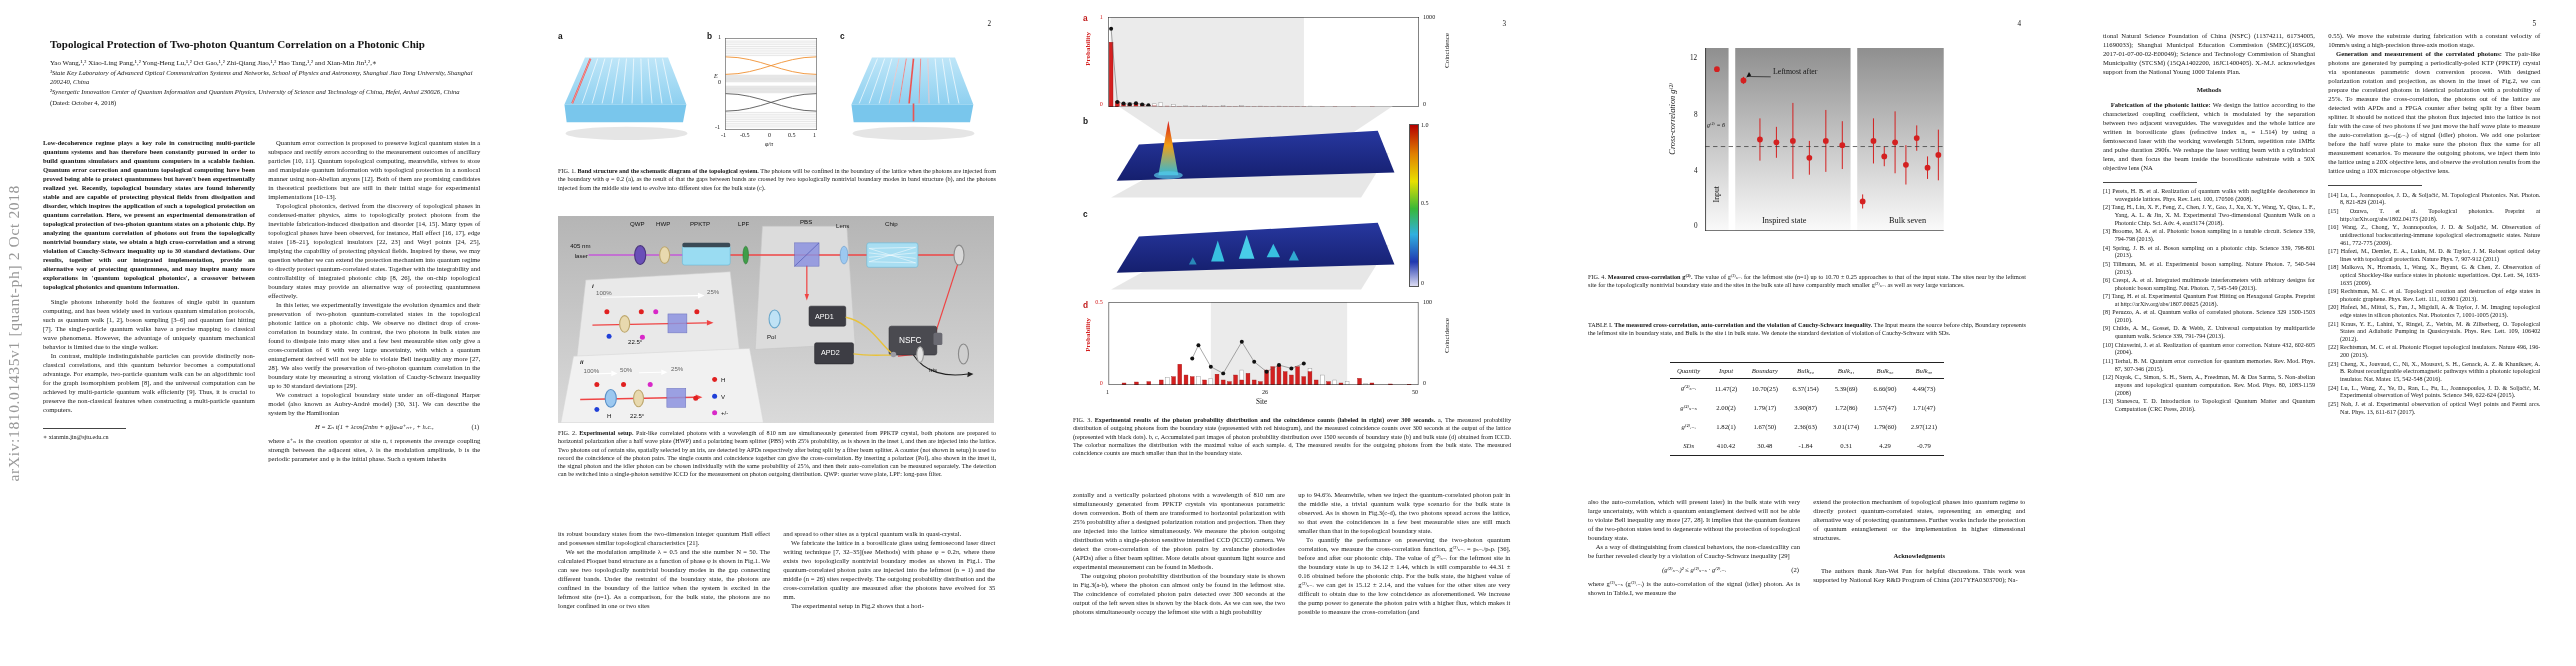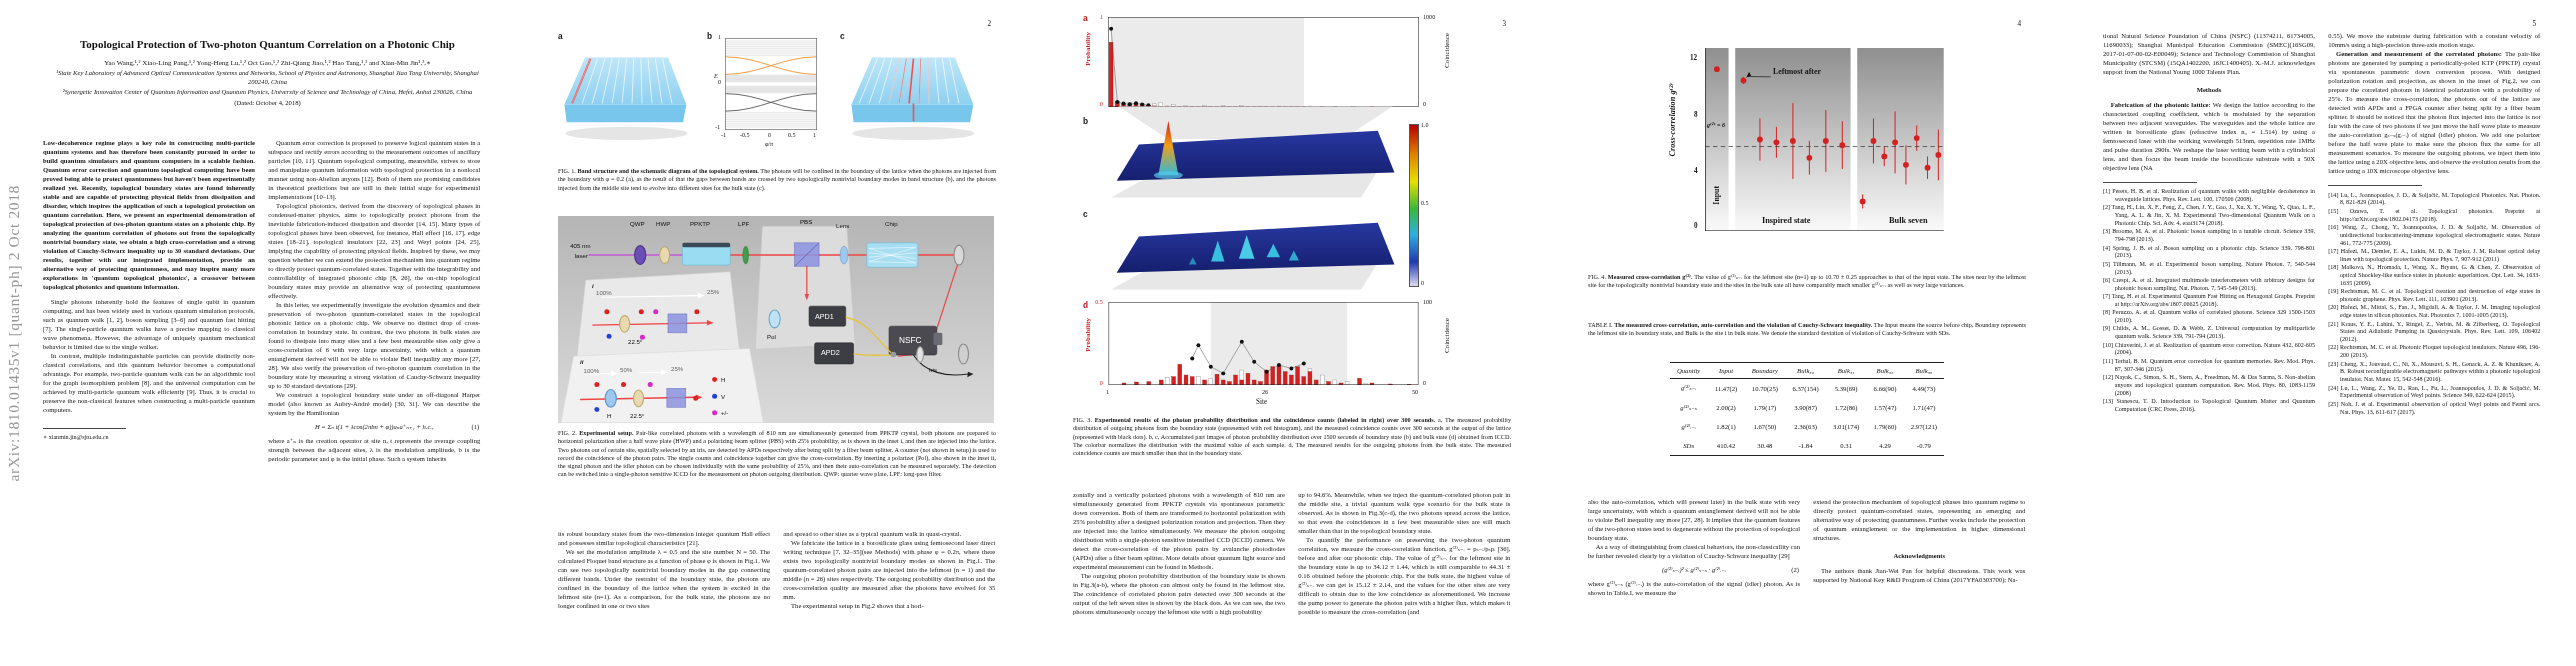--- a/index.html
+++ b/index.html
@@ -3,21 +3,21 @@
 <meta charset="utf-8">
 <style>
   html,body{margin:0;padding:0;background:#ffffff;}
   #canvas{position:relative;width:2576px;height:667px;display:flex;background:#fff;}
   .page{position:relative;width:515px;height:667px;background:#fff;overflow:hidden;
         font-family:"Liberation Serif","DejaVu Serif",serif;color:#151515;}
   .pagenum{position:absolute;top:20px;right:39px;font-size:7.2px;}
   
   .arxiv-banner{position:absolute;left:2.2px;top:0;height:667px;width:24.5px;display:flex;align-items:center;justify-content:center;}
   .arxiv-banner span{writing-mode:vertical-rl;transform:rotate(180deg);font-size:15.6px;color:#999;letter-spacing:0.6px;white-space:nowrap;}
-  .titleblock{position:absolute;left:50px;right:30px;top:37px;text-align:center;}
+  .titleblock{position:absolute;left:50px;right:30px;top:37px;text-align:left;}
   .title{font-size:11px;font-weight:bold;line-height:14.5px;}
   .authors{margin-top:7.8px;font-size:7px;}
   .affil{margin-top:2.2px;font-size:6.6px;font-style:italic;line-height:8.3px;}
   .dated{margin-top:2.8px;font-size:6.6px;}
   .twocol{position:absolute;display:flex;gap:13.3px;}
   .col{width:212px;font-size:6.6px;line-height:9px;text-align:justify;}
   .para{margin:0;text-indent:7.8px;}
   .para.cont{text-indent:0;}
   .abstract{font-weight:bold;margin-bottom:5.6px;}
   .equation{position:relative;text-align:center;margin:5px 0;font-style:italic;text-indent:0;}
@@ -539,21 +539,21 @@
             <p class="para cont">up to 94.6%. Meanwhile, when we inject the quantum-correlated photon pair in the middle site, a trivial quantum walk type scenario for the bulk state is observed. As is shown in Fig.3(c-d), the two photons spread across the lattice, so that even the coincidences in a few best measurable sites are still much smaller than that in the topological boundary state.</p>
             <p class="para">To quantify the performance on preserving the two-photon quantum correlation, we measure the cross-correlation function, g⁽²⁾ₛ₋ᵢ = pₛ₋ᵢ/pₛpᵢ [36], before and after our photonic chip. The value of g⁽²⁾ₛ₋ᵢ for the leftmost site in the boundary state is up to 34.12 ± 1.44, which is still comparable to 44.31 ± 0.16 obtained before the photonic chip. For the bulk state, the highest value of g⁽²⁾ₛ₋ᵢ we can get is 15.12 ± 2.14, and the values for the other sites are very difficult to obtain due to the low coincidence as aforementioned. We increase the pump power to generate the photon pairs with a higher flux, which makes it possible to measure the cross-correlation (and</p>
           </div>
       </div>
     </div>
   </div>
 
   <div class="page">
     <div class="pagenum">4</div>
 
-    <div class="figwrap" style="left:111px;top:44px;width:300px;height:220px;font-weight:bold;">
+    <div class="figwrap" style="left:111px;top:44px;width:300px;height:220px;">
       <span class="vlab" style="left:12.2px;top:39px;font-size:8.3px;font-style:italic;">Cross-correlation g⁽²⁾</span>
       <span class="tick" style="left:34px;top:10px;font-size:7.2px;">12</span>
       <span class="tick" style="left:38px;top:67px;font-size:7.2px;">8</span>
       <span class="tick" style="left:38px;top:123px;font-size:7.2px;">4</span>
       <span class="tick" style="left:38px;top:178px;font-size:7.2px;">0</span>
       <div style="position:absolute;left:49px;top:4.4px;"><svg width="239" height="183" viewBox="0 0 430 330">
             <defs>
               <linearGradient id="f4g" x1="0" y1="0" x2="0" y2="1">
                 <stop offset="0" stop-color="#8f8f8f"></stop>
                 <stop offset="1" stop-color="#fafafa"></stop>

